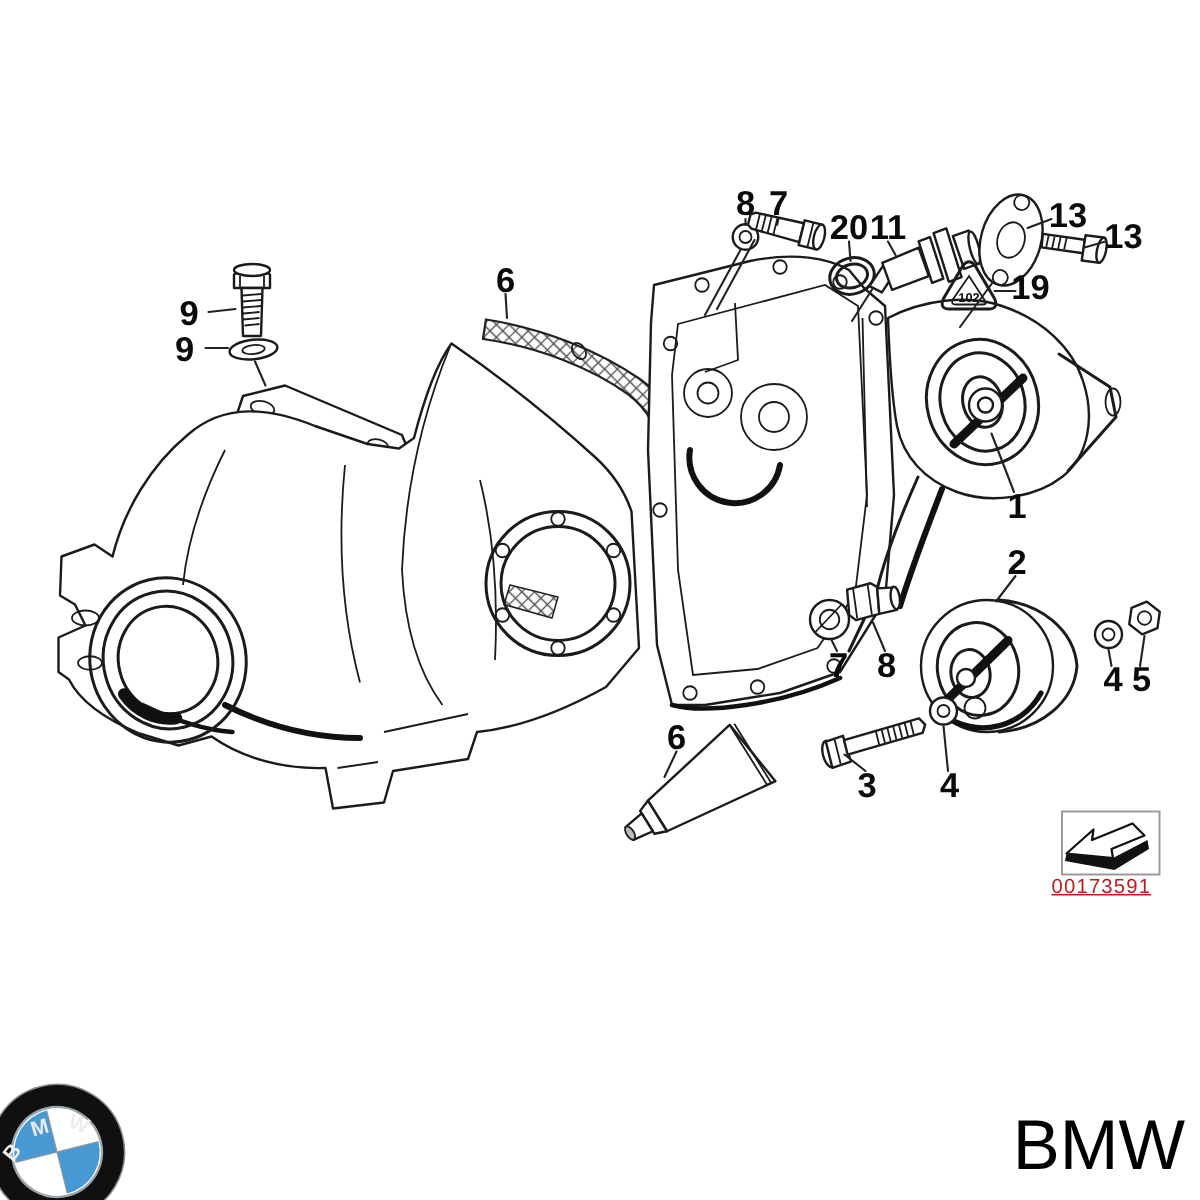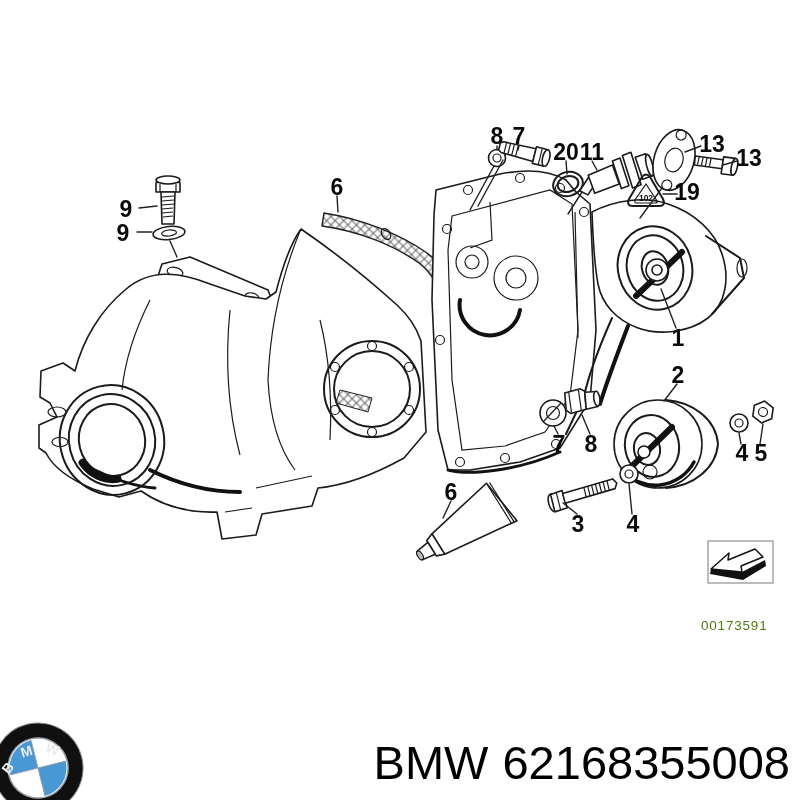--- a/index.html
+++ b/index.html
@@ -7,22 +7,22 @@
     width:800px;height:800px;background:#ffffff;position:relative;overflow:hidden;
     font-family:"Liberation Sans", sans-serif;
   }
   svg text{font-family:"Liberation Sans", sans-serif;}
   .stage{position:absolute;left:0;top:0;width:800px;height:800px;}
   .callout{
     position:absolute;transform:translate(-50%,-50%);
     font-weight:bold;font-size:23px;color:#0a0a0a;line-height:1;white-space:nowrap;
   }
   .drawing-number{
-    position:absolute;left:701px;top:618px;width:80px;
-    font-size:13.5px;letter-spacing:0.8px;color:#4d7c0f;
+    position:absolute;left:701px;top:583px;width:80px;
+    font-size:13.5px;letter-spacing:0.8px;color:#b91c1c;text-decoration:underline;
   }
   .footer-part{
     position:absolute;right:10px;top:735px;height:50px;
     font-size:47px;color:#000;display:flex;gap:14px;align-items:baseline;white-space:nowrap;
   }
   .bmw-logo{position:absolute;left:-10px;top:720px;width:100px;height:100px;}
   .ln{fill:none;stroke:#1b1b1b;stroke-width:2;stroke-linejoin:round;stroke-linecap:round;}
   .fw{fill:#ffffff;stroke:#1b1b1b;stroke-width:1.6;stroke-linejoin:round;}
   .thin{fill:none;stroke:#1b1b1b;stroke-width:1.2;}
   .leader{fill:none;stroke:#222;stroke-width:1.4;stroke-linecap:round;}
@@ -313,14 +313,13 @@
     <path d="M48,19.5 L48,76.5 M19.5,48 L76.5,48" stroke="#8c979e" stroke-width="0.8" fill="none"></path>
     <path id="bmwArc" d="M14,58 A36,36 0 0 1 82,58" fill="none"></path>
     <text font-size="14" font-weight="bold" fill="#ececec" letter-spacing="11" text-anchor="middle">
       <textPath href="#bmwArc" startOffset="50%">BMW</textPath>
     </text>
   </g>
 </svg>
 
 <div class="footer-part">
   <span>BMW</span>
-  <span>62168355008</span>
 </div>
 
 </body></html>

